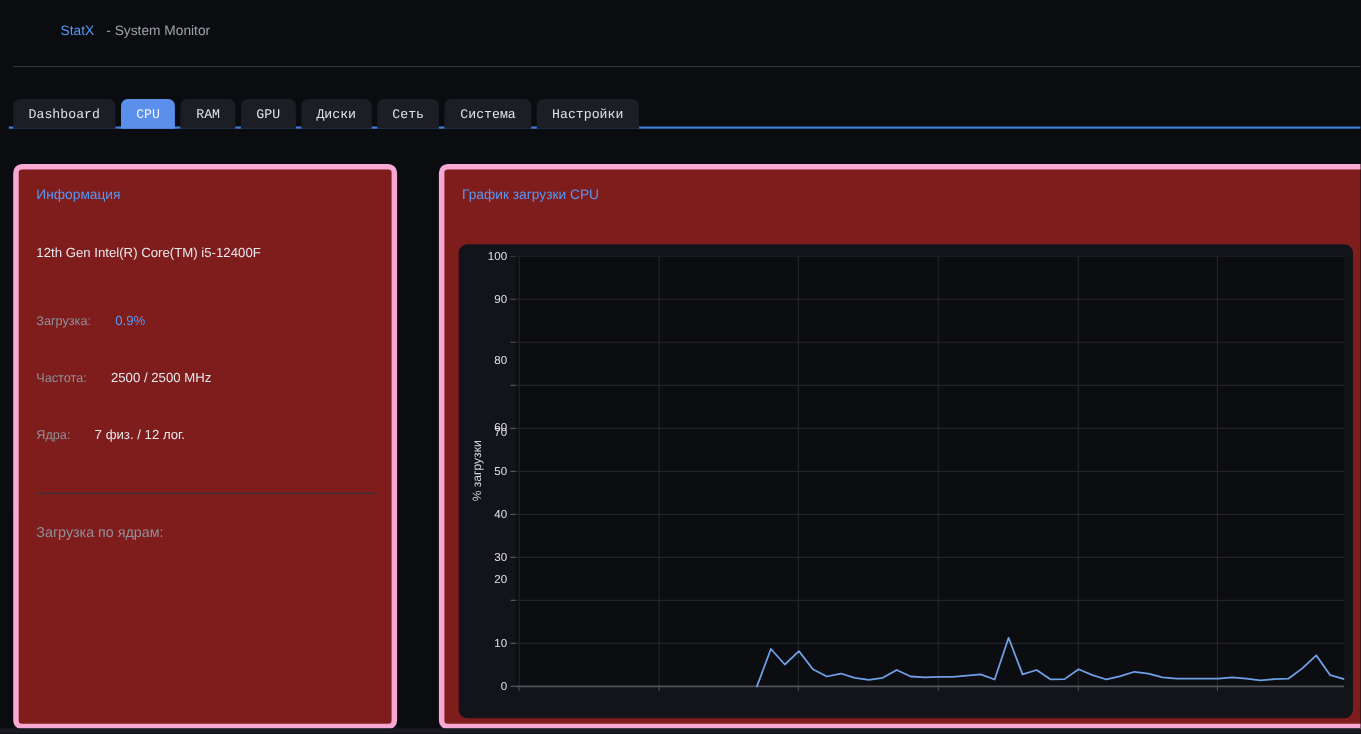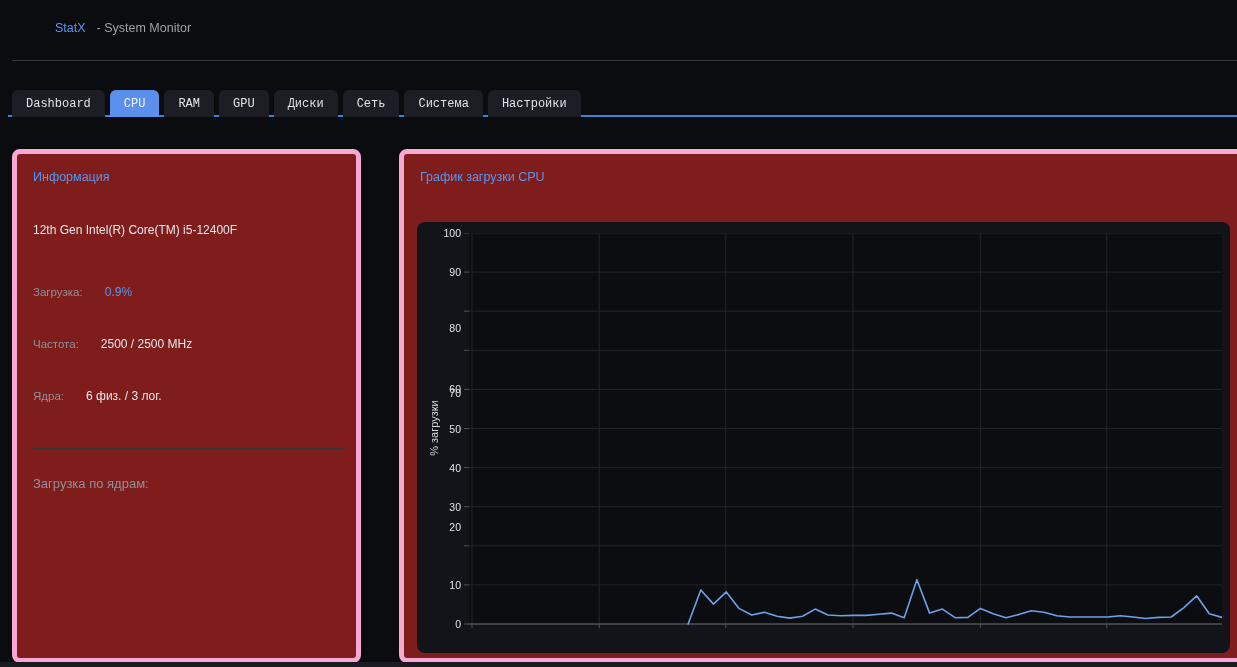--- a/index.html
+++ b/index.html
@@ -86,21 +86,21 @@
   <section class="panel info-panel">
     <h2 class="panel-title">Информация</h2>
     <div class="abs white-txt" style="top:69px;">12th Gen Intel(R) Core(TM) i5-12400F</div>
     <div class="abs val-row" style="top:128px;">
       <span class="lbl">Загрузка:</span><span class="val accent">0.9%</span>
     </div>
     <div class="abs val-row" style="top:180px;">
       <span class="lbl">Частота:</span><span class="val">2500 / 2500 MHz</span>
     </div>
     <div class="abs val-row" style="top:232px;">
-      <span class="lbl">Ядра:</span><span class="val">6 физ. / 3 лог.</span>
+      <span class="lbl">Ядра:</span><span class="val">7 физ. / 12 лог.</span>
     </div>
     <div class="info-divider"></div>
     <div class="abs gray-lbl" style="top:322px;">Загрузка по ядрам:</div>
     <div class="abs cores" style="top:370px;" id="cores">
       </div>
   </section>
 
   <section class="panel chart-panel">
     <h2 class="panel-title">График загрузки CPU</h2>
     <div class="chart-canvas">

